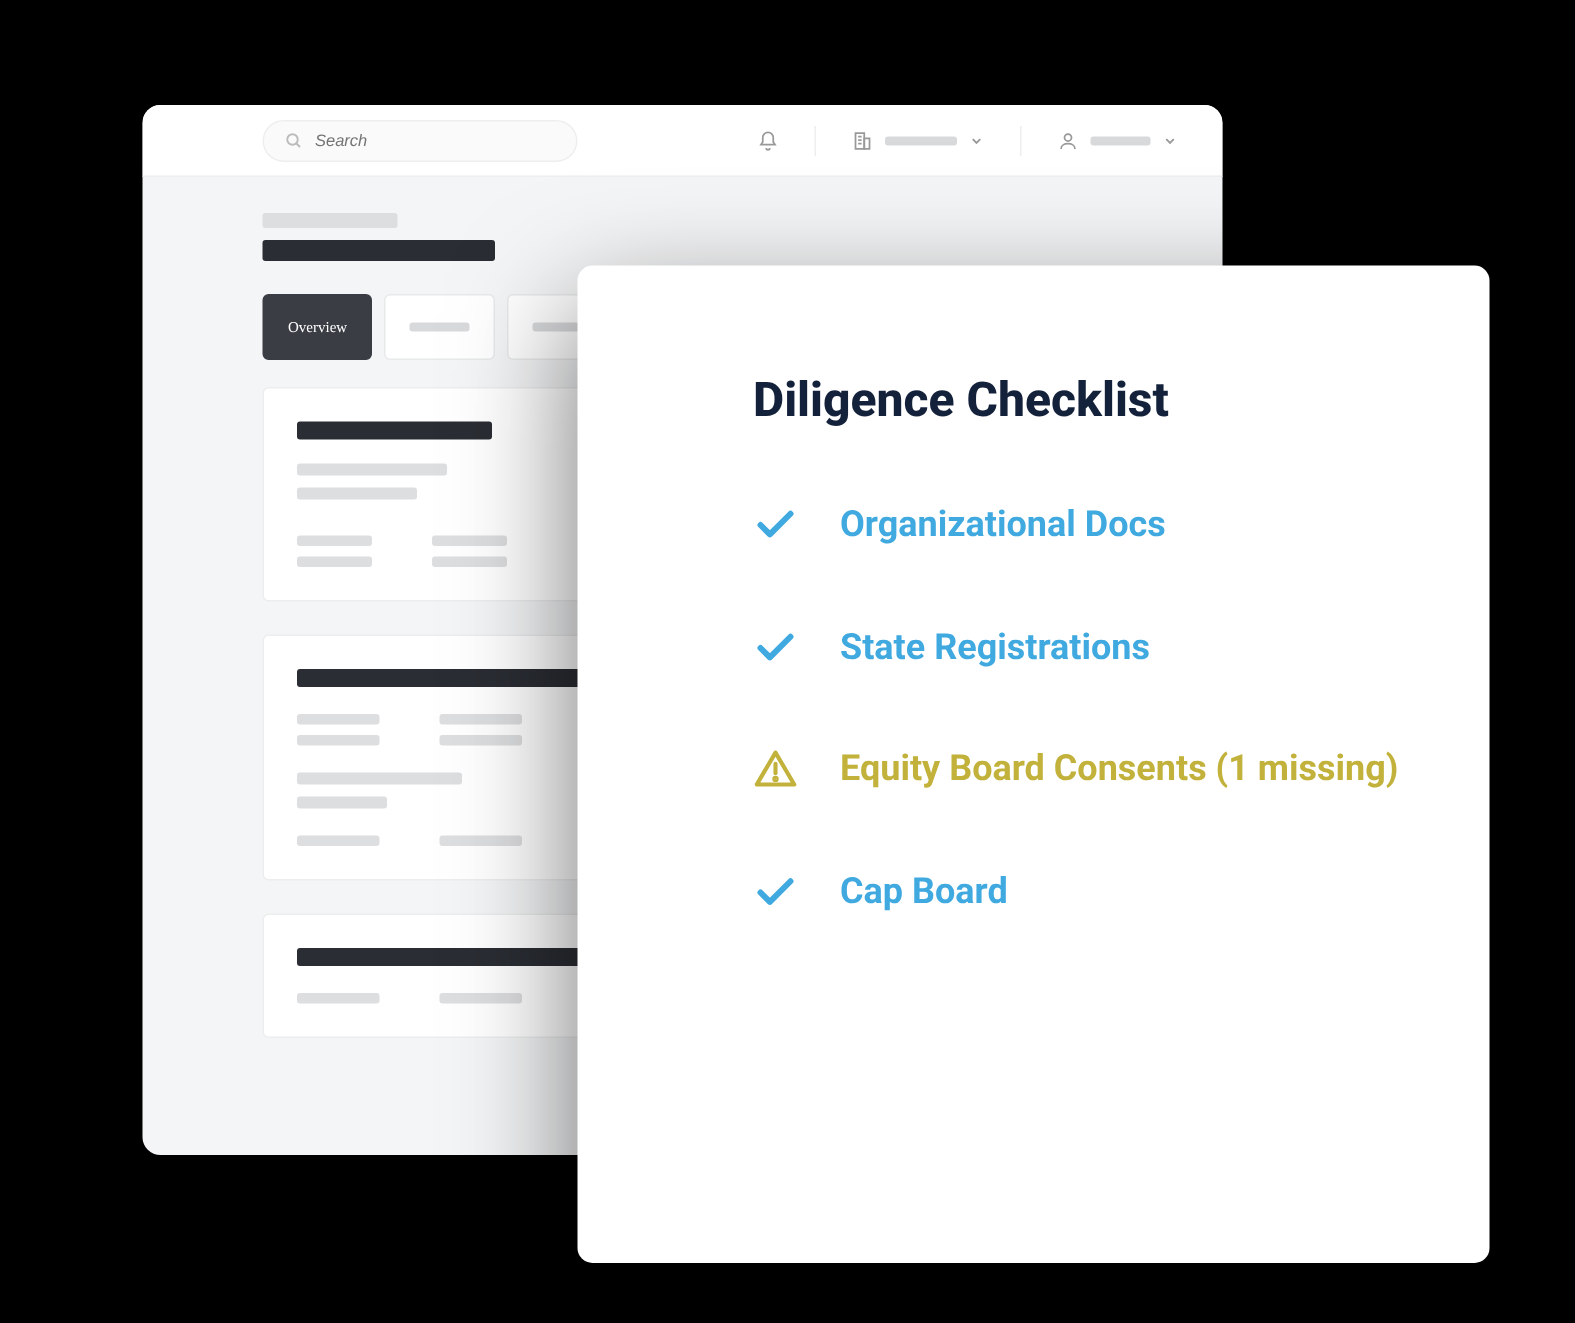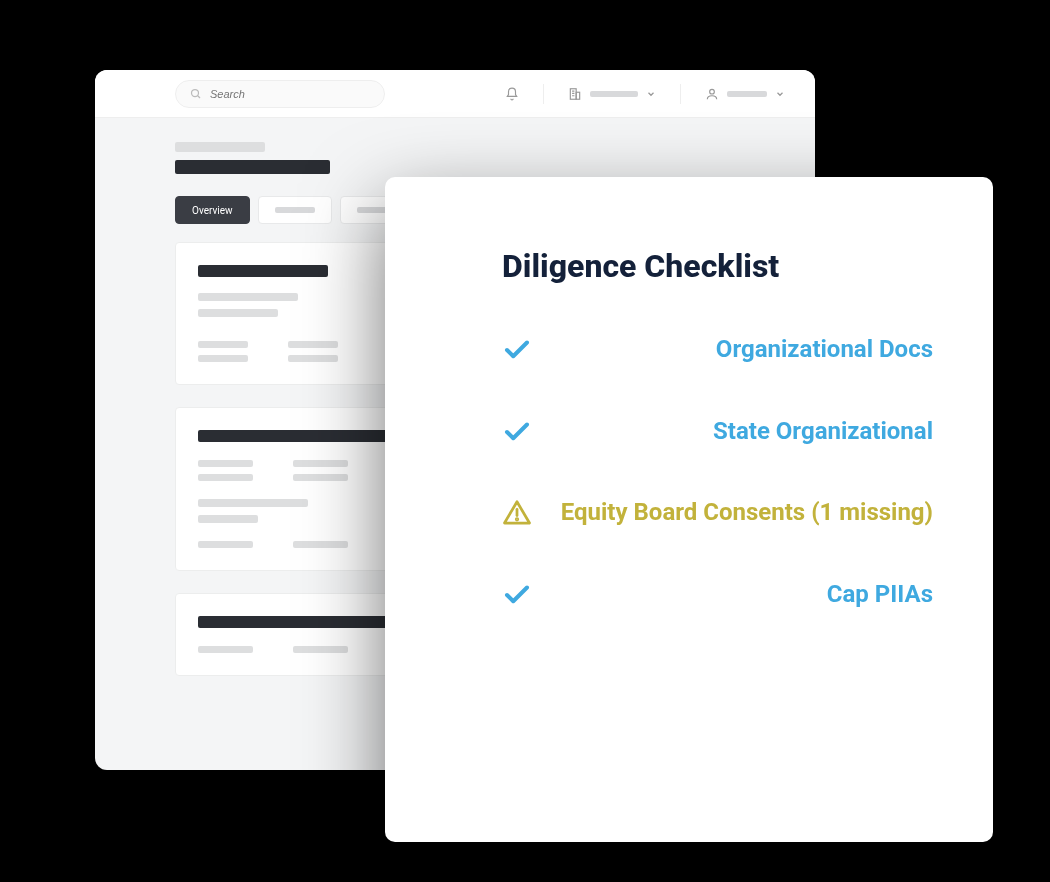--- a/index.html
+++ b/index.html
@@ -78,26 +78,27 @@
   .ph-light { background: #dddedf; }
   .tabs-row {
     display: flex;
     gap: 8px;
     padding: 12px 80px 0 80px;
   }
   .tab {
     background: #fff;
     border: 1px solid #e8e9ea;
     border-radius: 4px;
-    height: 28px;
+    height: 44px;
     padding: 0 16px;
     display: flex;
     align-items: center;
     font-size: 10px;
     color: #666;
+    font-family: Liberation Serif, serif;
   }
   .tab.active {
     background: #3a3d44;
     color: #fff;
     border-color: #3a3d44;
   }
   .tab .ph { width: 40px; }
   .content-area {
     padding: 18px 80px;
     display: flex;
@@ -132,21 +133,20 @@
   }
   .checklist-items {
     display: flex;
     flex-direction: column;
     gap: 48px;
   }
   .checklist-item {
     display: flex;
     align-items: flex-start;
     gap: 28px;
-    justify-content: space-between;
   }
   .checklist-item .icon {
     flex-shrink: 0;
     width: 30px;
     height: 30px;
     margin-top: 2px;
   }
   .checklist-item .label {
     font-size: 24px;
     font-weight: 700;
@@ -300,34 +300,34 @@
           </svg>
         </span>
         <span class="label status-ok">Organizational Docs</span>
       </div>
       <div class="checklist-item">
         <span class="icon">
           <svg width="30" height="30" viewBox="0 0 24 24" fill="none" stroke="#3fa9e0" stroke-width="3.2" stroke-linecap="round" stroke-linejoin="round">
             <polyline points="4 12 9 17 20 6"></polyline>
           </svg>
         </span>
-        <span class="label status-ok">State Organizational</span>
+        <span class="label status-ok">State Registrations</span>
       </div>
       <div class="checklist-item">
         <span class="icon">
           <svg width="30" height="30" viewBox="0 0 24 24" fill="none" stroke="#c2b23b" stroke-width="2.2" stroke-linecap="round" stroke-linejoin="round">
             <path d="M12 3 L22 20 H2 Z"></path>
             <line x1="12" y1="9" x2="12" y2="14"></line>
             <circle cx="12" cy="17" r="0.6" fill="#c2b23b"></circle>
           </svg>
         </span>
         <span class="label status-warn">Equity Board Consents (1 missing)</span>
       </div>
       <div class="checklist-item">
         <span class="icon">
           <svg width="30" height="30" viewBox="0 0 24 24" fill="none" stroke="#3fa9e0" stroke-width="3.2" stroke-linecap="round" stroke-linejoin="round">
             <polyline points="4 12 9 17 20 6"></polyline>
           </svg>
         </span>
-        <span class="label status-ok">Cap PIIAs</span>
+        <span class="label status-ok">Cap Board</span>
       </div>
     </div>
 </div>
 
 </body></html>

